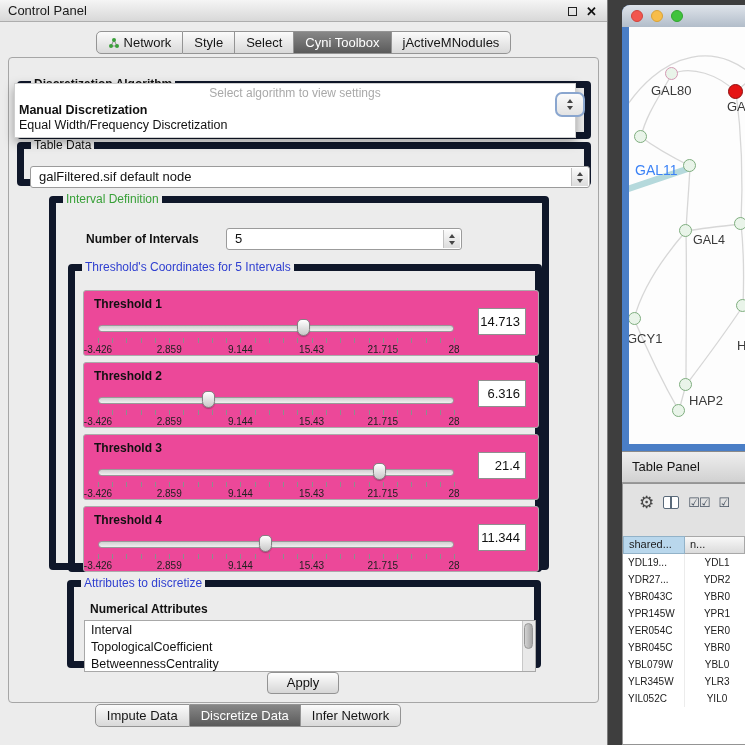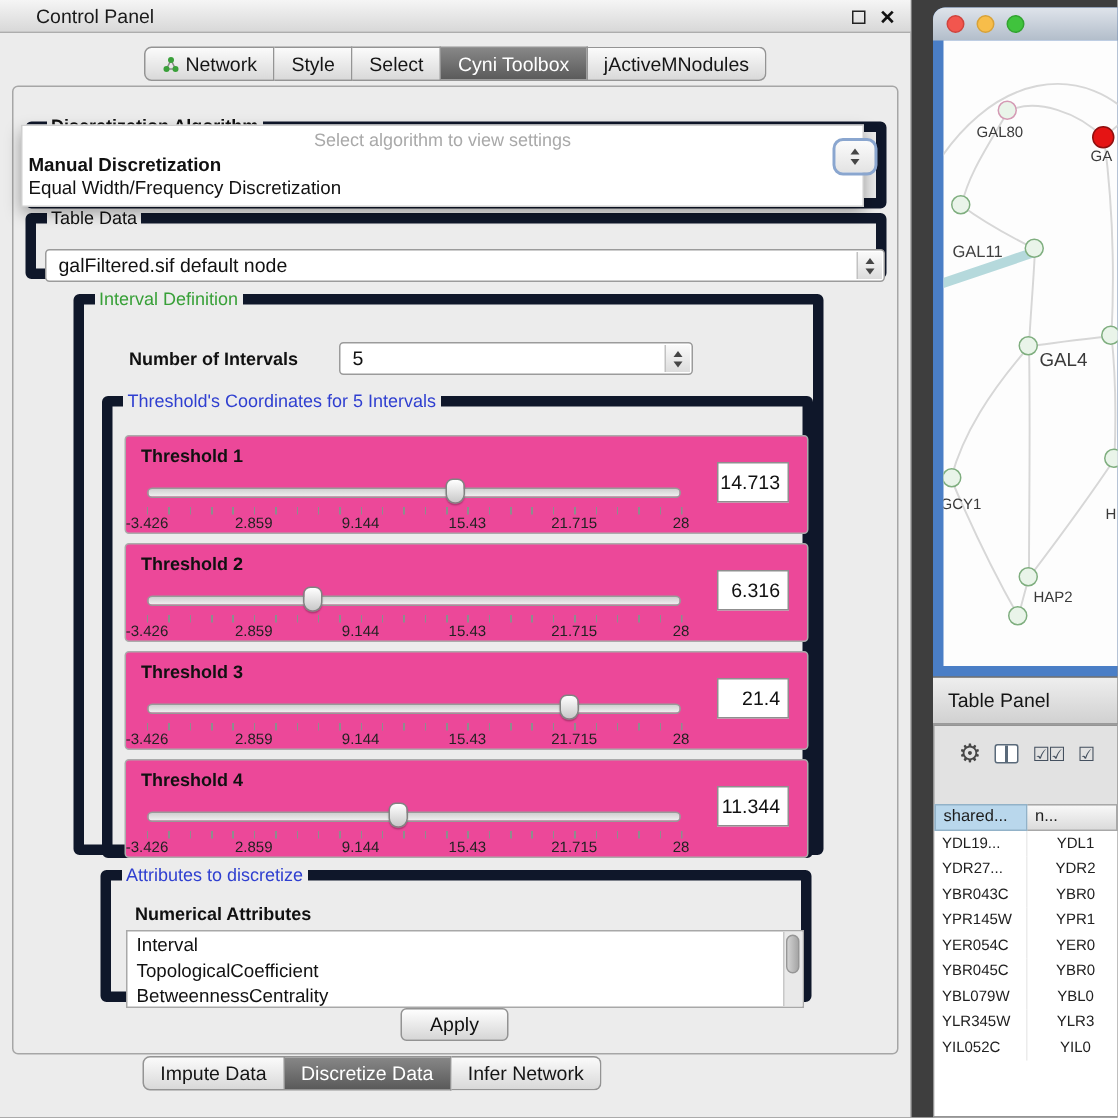--- a/index.html
+++ b/index.html
@@ -2,21 +2,21 @@
 <html><head>
 <meta charset="utf-8">
 <style>
   *{box-sizing:border-box;margin:0;padding:0;}
   html,body{width:745px;height:745px;overflow:hidden;}
   body{background:#3e3e3e;font-family:"Liberation Sans",sans-serif;}
   .app{position:relative;width:745px;height:745px;overflow:hidden;}
 
   
   .control-panel{position:absolute;left:0;top:0;width:608px;height:745px;background:#ececec;border-right:1px solid #7c7c7c;}
-  .titlebar{position:absolute;left:0;top:0;width:100%;height:22px;background:linear-gradient(#f5f5f5,#d8d8d8);border-bottom:1px solid #adadad;font-size:13px;color:#1a1a1a;line-height:22px;padding-left:24px;}
+  .titlebar{position:absolute;left:0;top:0;width:100%;height:22px;background:linear-gradient(#f5f5f5,#d8d8d8);border-bottom:1px solid #adadad;font-size:13px;color:#1a1a1a;line-height:22px;padding-left:8px;}
   .win-btns{position:absolute;right:10px;top:0;height:22px;display:flex;align-items:center;gap:9px;}
   .float-btn{width:9px;height:9px;border:1.5px solid #222;background:transparent;}
   .close-btn{font-size:13px;color:#111;line-height:1;font-weight:bold;}
 
   .tabbar{position:absolute;left:0;top:31px;width:100%;display:flex;justify-content:center;}
   .tabbar2{position:absolute;left:0;top:704px;width:496px;display:flex;justify-content:center;}
   .tab{height:23px;line-height:21px;padding:0 11px;font-size:13px;color:#151515;background:linear-gradient(#fbfbfb,#d9d9d9);border:1px solid #949494;border-left:none;white-space:nowrap;}
   .tab:first-child{border-left:1px solid #949494;border-radius:5px 0 0 5px;}
   .tab:last-child{border-radius:0 5px 5px 0;}
   .tab.sel{background:linear-gradient(#878787,#5a5a5a);color:#fff;}
@@ -76,22 +76,22 @@
   .net-win{position:absolute;left:622px;top:5px;width:135px;height:446px;background:#4a7ec6;border-radius:8px 8px 0 0;}
   .net-titlebar{position:absolute;left:0;top:0;width:100%;height:22px;border-radius:8px 8px 0 0;background:linear-gradient(#dfe4eb,#b2bdca);display:flex;align-items:center;padding-left:9px;gap:8px;}
   .light{width:12px;height:12px;border-radius:50%;}
   .light.red{background:#f2564e;border:1px solid #cf443d;}
   .light.yellow{background:#f7bd4a;border:1px solid #d8a238;}
   .light.green{background:#40c33d;border:1px solid #32a430;}
   .net-canvas{position:absolute;left:7px;top:22px;width:128px;height:417px;background:#fdfdfd;overflow:hidden;}
   .node{position:absolute;width:13px;height:13px;border-radius:50%;background:#e9f4e9;border:1px solid #7fae7f;}
   .node.pink{border-color:#d49ab4;}
   .node.red-node{width:15px;height:15px;background:#e51414;border:1px solid #8f0f0f;}
-  .nlabel{position:absolute;font-size:10px;color:#3a3a3a;white-space:nowrap;}
-  .nlabel.big{font-size:11px;color:#404040;}
+  .nlabel{position:absolute;font-size:13px;color:#3a3a3a;white-space:nowrap;}
+  .nlabel.big{font-size:14px;color:#3b82f6;}
   .nlabel.mid{font-size:12.5px;}
 
   
   .tp-bar{position:absolute;left:622px;top:451px;width:123px;height:32px;background:linear-gradient(#eeeeee,#d1d1d1);border-top:1px solid #8a8a8a;border-bottom:1px solid #9a9a9a;font-size:13px;color:#141414;line-height:30px;padding-left:10px;}
   .tbl-win{position:absolute;left:622px;top:483px;width:123px;height:262px;background:#e2e2e2;border:1px solid #949494;border-right:none;}
   .tbl-toolbar{position:absolute;left:0;top:4px;width:100%;height:28px;display:flex;align-items:center;gap:9px;padding-left:16px;}
   .gear{font-size:17px;color:#474747;line-height:1;}
   .col-icon{width:16px;height:13px;border:1.5px solid #5a6a7a;border-radius:2px;position:relative;background:#fff;}
   .col-icon::after{content:"";position:absolute;left:6px;top:0;width:1.5px;height:100%;background:#5a6a7a;}
   .chk{font-size:13px;color:#44505f;line-height:1;letter-spacing:-1px;}

